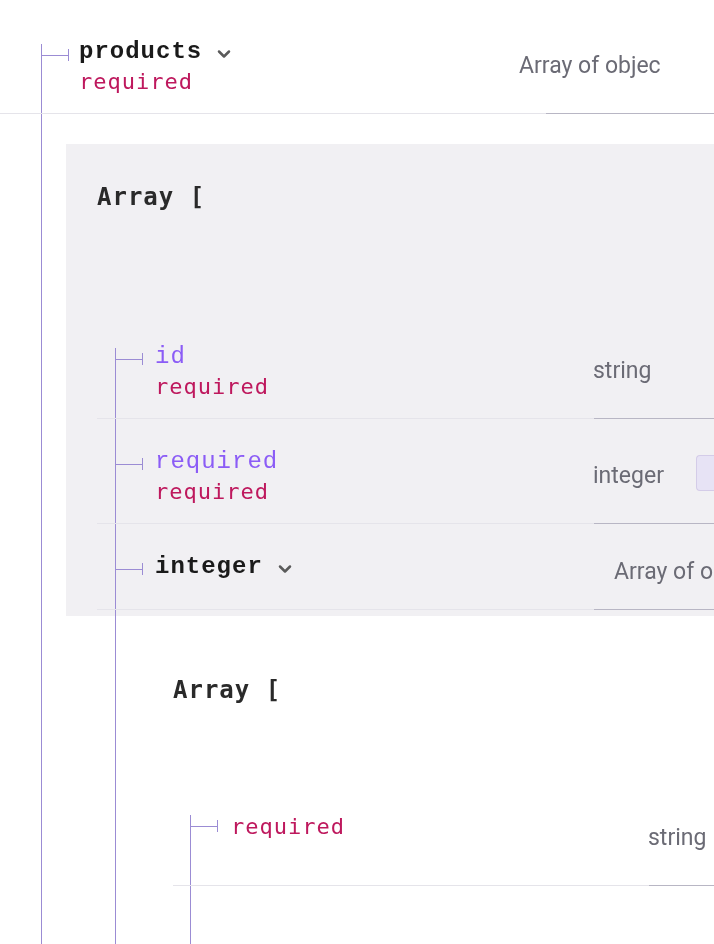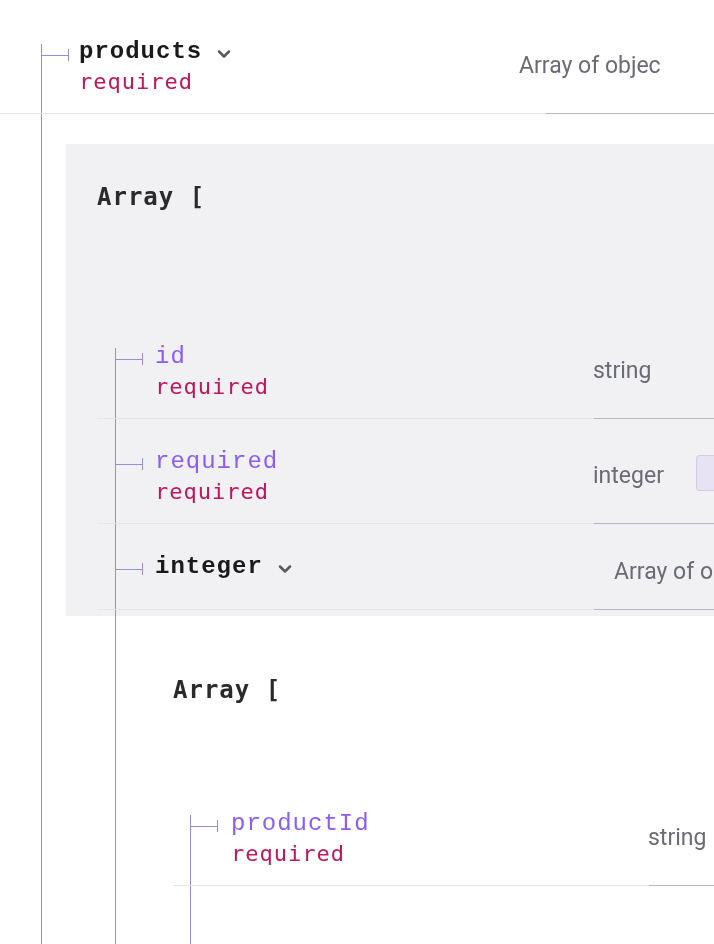--- a/index.html
+++ b/index.html
@@ -175,18 +175,17 @@
 
 <div class="panel-white" style="left:145px; top:640px; right:0; height:304px;"></div>
 
 <div class="array-label" style="position:absolute; left:173px; top:676px;">Array [</div>
 
 <div class="tree-v" style="left:190px; top:815px; height:129px;"></div>
 
 <div class="tree-h" style="left:190px; top:826px; width:28px;"></div>
 <div class="tree-tick" style="left:217px; top:820px;"></div>
 <div style="position:absolute; left:231px; top:810px;">
-  <span class="prop-name-normal mono">productId</span>
   <div class="required">required</div>
 </div>
 <div class="type-label" style="top:824px; left:648px;">string</div>
 <div class="type-underline" style="top:885px; left:649px; width:65px;"></div>
 <div class="row-divider" style="top:885px; left:173px; width:476px;"></div>
 
 </body></html>

